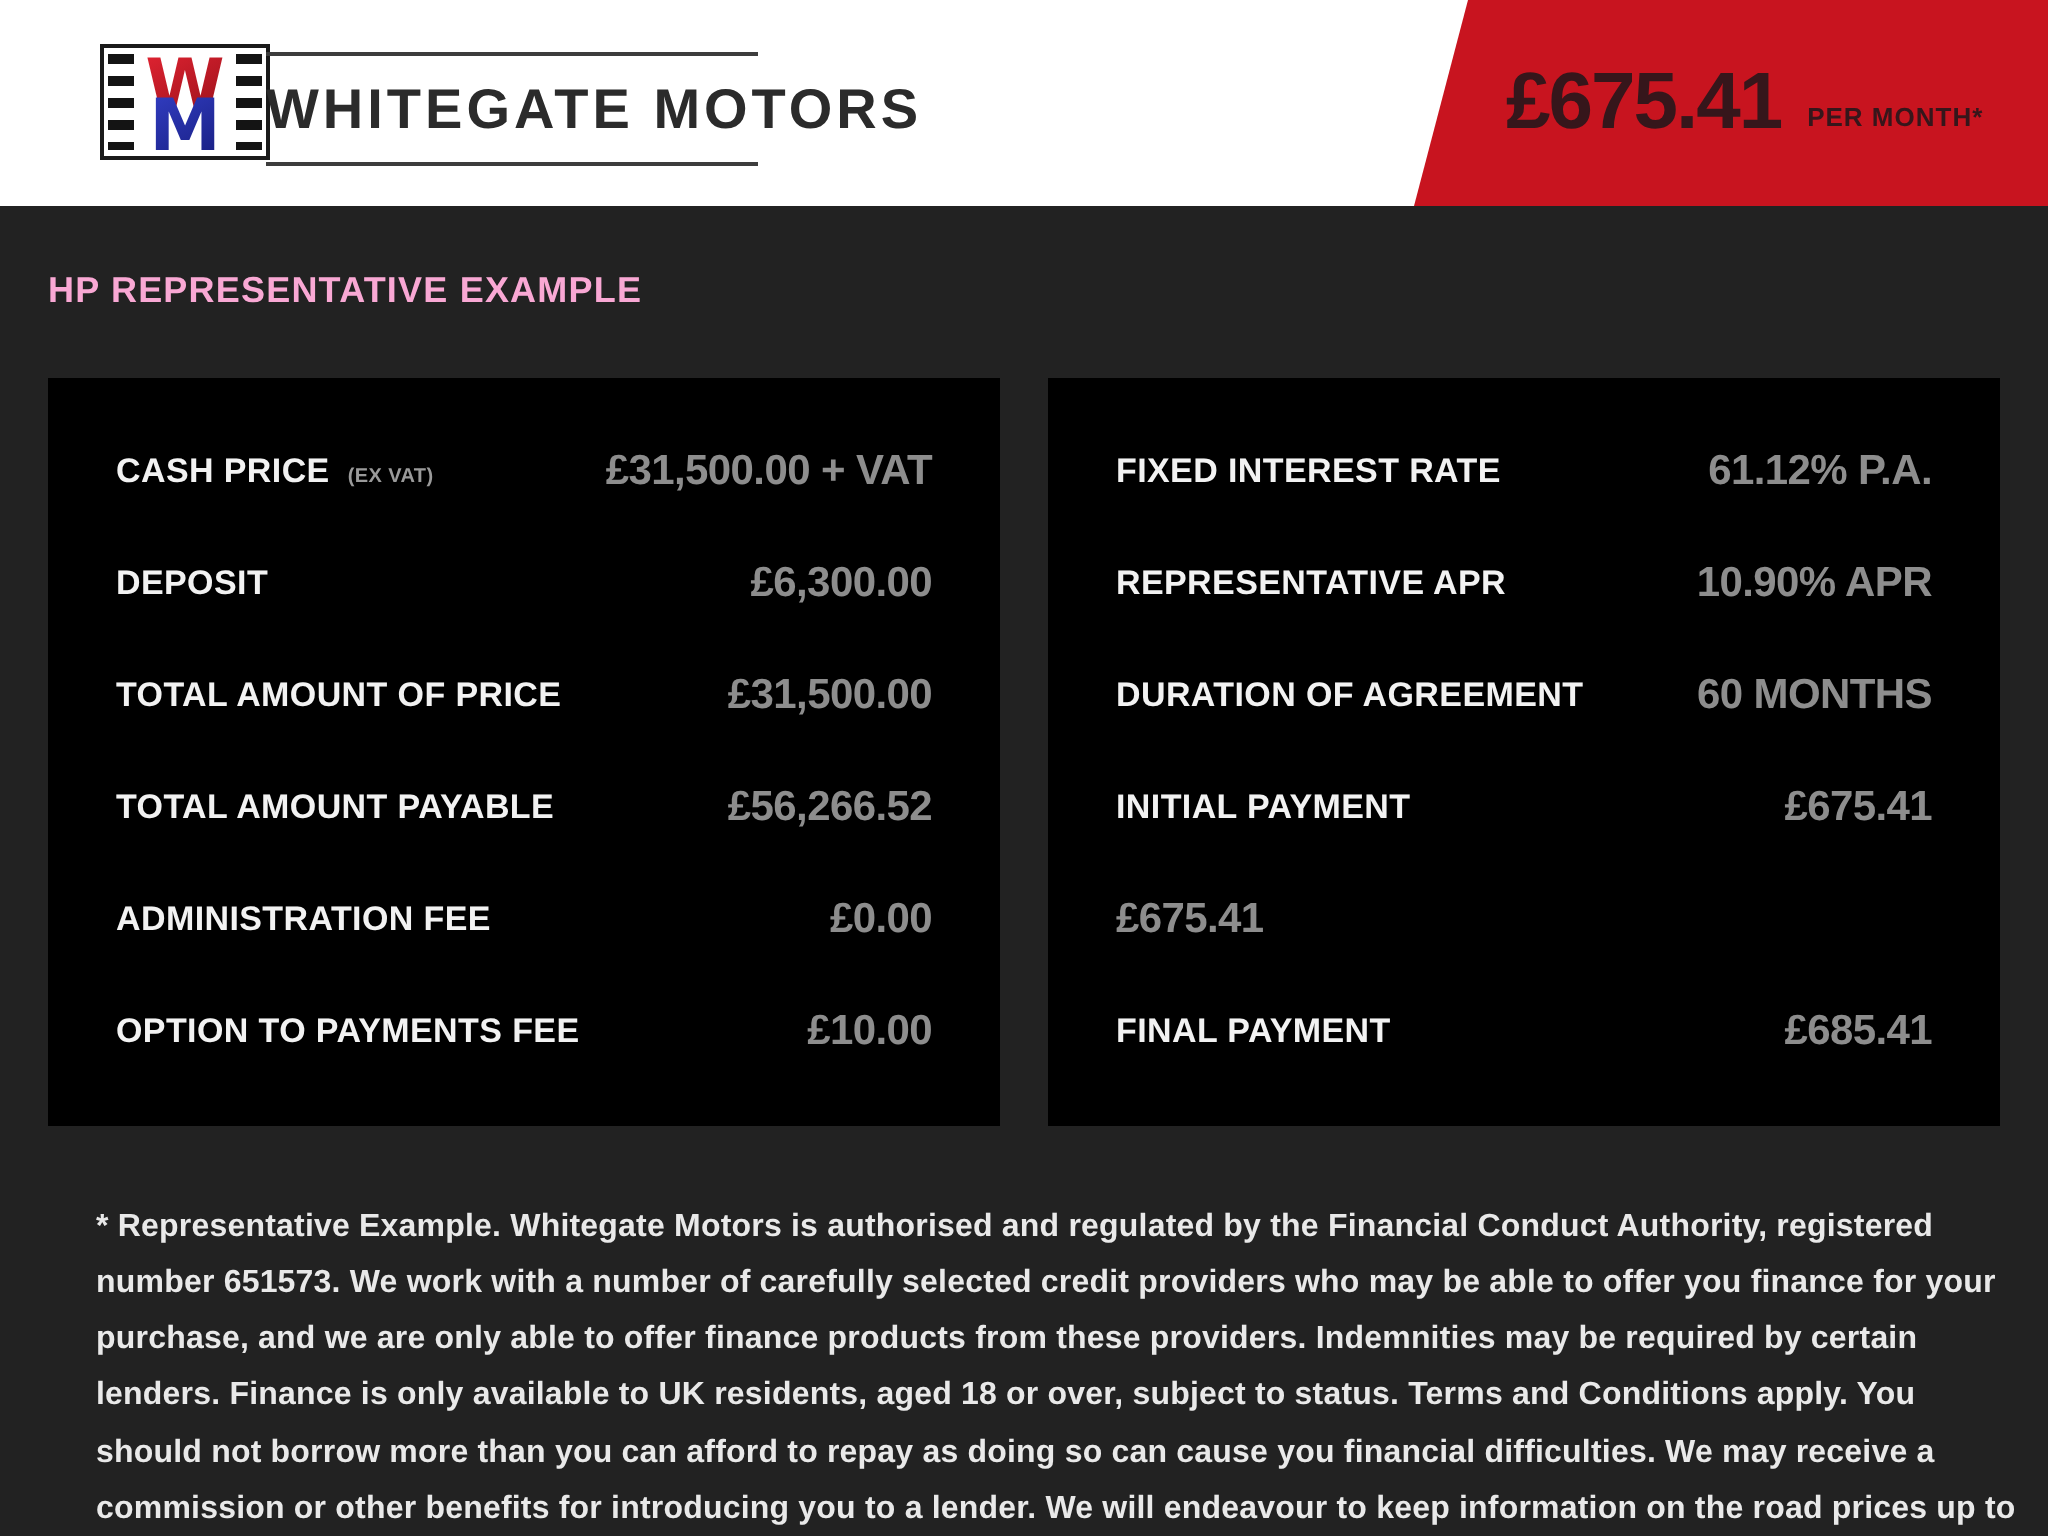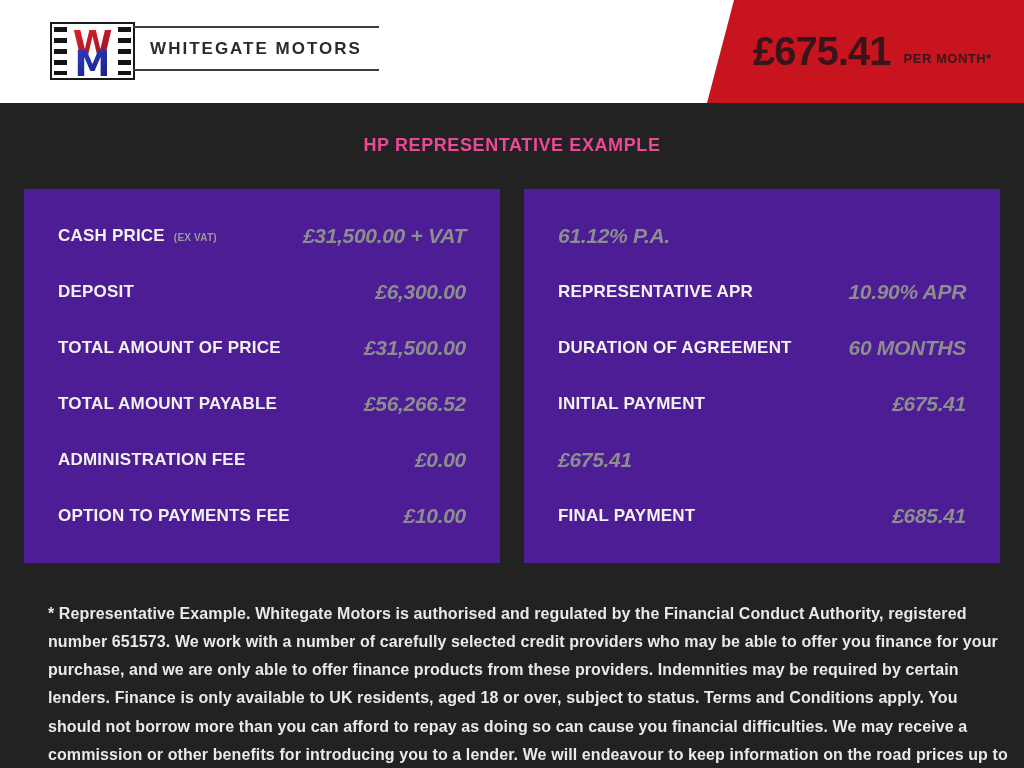--- a/index.html
+++ b/index.html
@@ -56,21 +56,21 @@
   .brand {
     position: absolute;
     left: 133px; top: 26px;
     width: 246px;
     border-top: 2px solid #3d3d3d;
     border-bottom: 2px solid #3d3d3d;
     padding: 11px 0 10px 0;
     text-align: center;
   }
   .brand-text {
-    font-size: 17px;
+    font-size: 28px;
     font-weight: 700;
     letter-spacing: 2px;
     color: #2b2b2b;
     white-space: nowrap;
   }
   .price-banner {
     position: absolute;
     left: 707px; top: 0;
     width: 317px; height: 103px;
     background: #c8141f;
@@ -95,31 +95,30 @@
     white-space: nowrap;
   }
 
   
   .main { padding: 0 24px; }
   .section-title {
     padding-top: 32px;
     font-size: 18px;
     font-weight: 700;
     letter-spacing: 0.6px;
-    color: #ec4899;
-    text-align: center;
+    color: #f9a8d4;
   }
   .panels {
     display: flex;
     gap: 24px;
     margin-top: 33px;
   }
   .panel {
     flex: 1;
-    background: #4c1d95;
+    background: #000000;
     padding: 19px 34px;
   }
   .finance-row {
     height: 56px;
     display: flex;
     justify-content: space-between;
     align-items: center;
   }
   .row-left { display: flex; align-items: baseline; white-space: nowrap; }
   .row-label {
@@ -134,21 +133,20 @@
     color: #9a9a9a;
     margin-left: 9px;
     letter-spacing: 0.2px;
   }
   .row-value {
     font-size: 21px;
     font-weight: 600;
     color: #8d8d8d;
     letter-spacing: -0.3px;
     white-space: nowrap;
-    font-style: italic;
   }
 
   
   .disclaimer {
     margin: 37px 24px 0 24px;
     width: 962px;
     font-size: 16px;
     font-weight: 600;
     line-height: 1.76;
     letter-spacing: 0.1px;
@@ -227,20 +225,24 @@
       <span class="row-label">OPTION TO PAYMENTS FEE</span>
 
     </span>
     <span class="row-value">£10.00</span>
   </div>
 </div>
       </div>
       <div class="panel">
         <div>
   <div class="finance-row">
+    <span class="row-left">
+      <span class="row-label">FIXED INTEREST RATE</span>
+
+    </span>
     <span class="row-value">61.12% P.A.</span>
   </div>
 
   <div class="finance-row">
     <span class="row-left">
       <span class="row-label">REPRESENTATIVE APR</span>
 
     </span>
     <span class="row-value">10.90% APR</span>
   </div>

